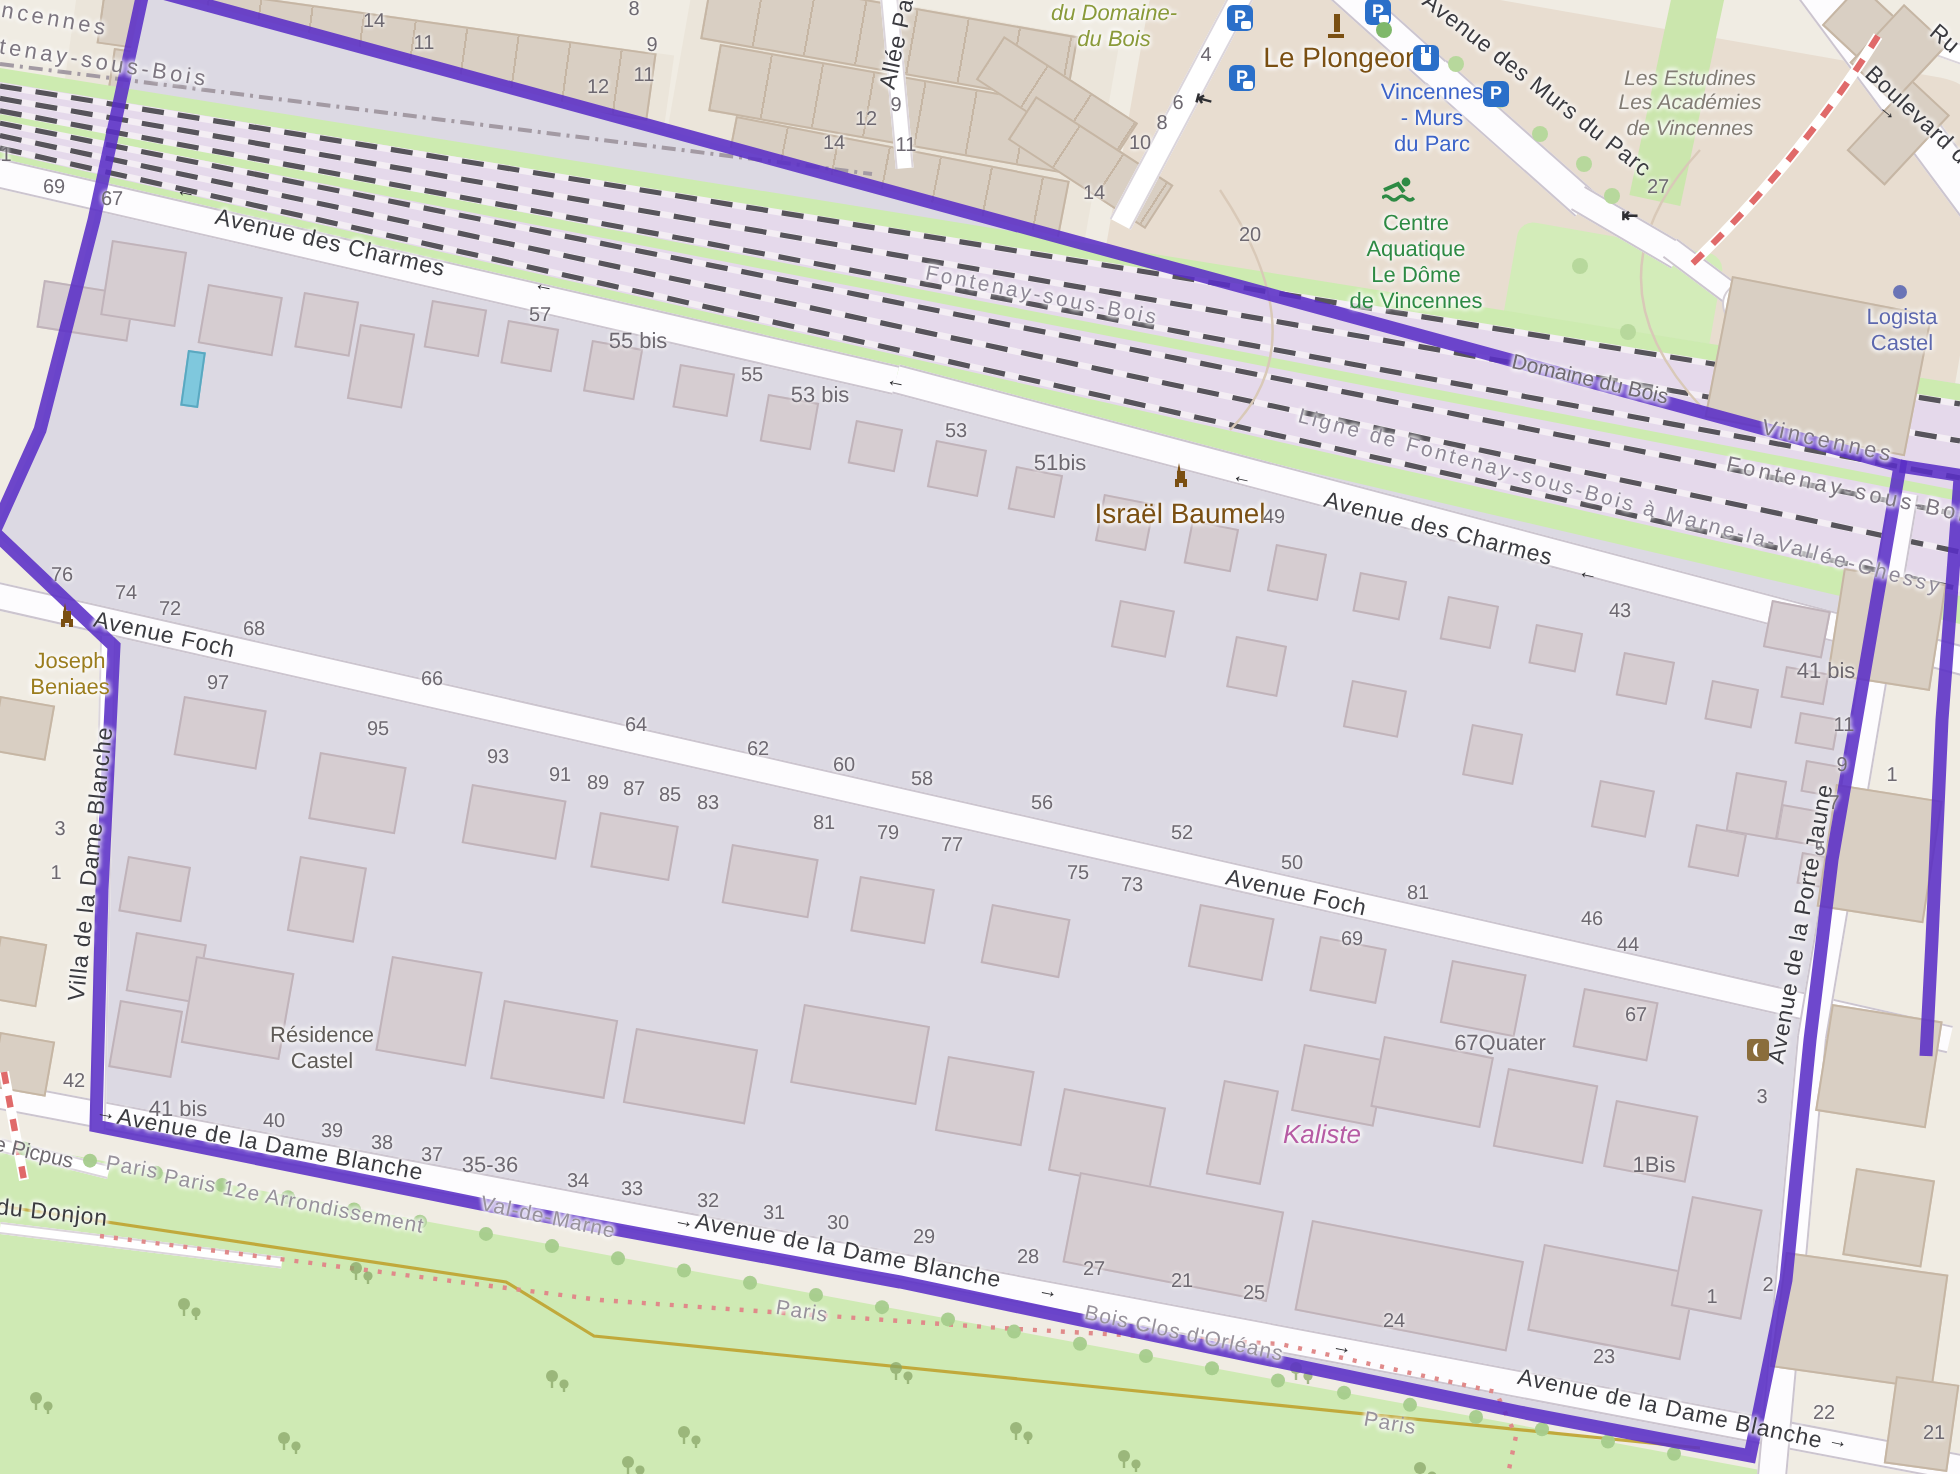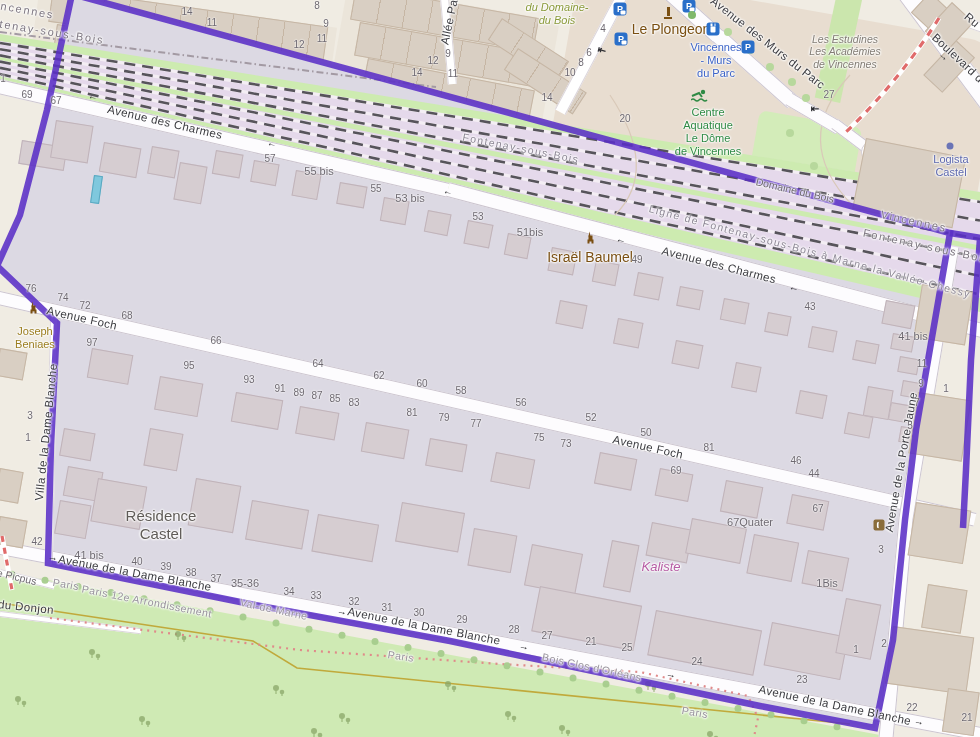--- a/index.html
+++ b/index.html
@@ -34,21 +34,21 @@
     pointer-events:none;white-space:nowrap;
     text-shadow:0 1px 2px #fff,0 -1px 2px #fff,1px 0 2px #fff,-1px 0 2px #fff}
   .place span{display:block}
   .poi-brown{font-size:14px;color:#7a4f12}
   .poi-gold{font-size:11px;color:#9b7d1e}
   .station{font-size:11px;color:#3c63c8}
   .estate{font-size:10.5px;color:#827c74;font-style:italic}
   .company{font-size:11px;color:#5d68ae}
   .sports{font-size:11px;color:#2e8a44}
   .wood{font-size:11px;color:#8a9a3a;font-style:italic}
-  .residence{font-size:15px;color:#5f5b57}
+  .residence{font-size:11px;color:#5f5b57}
   .kaliste{font-size:13px;color:#b65ca4;font-style:italic}
   
   .icon{position:absolute;transform:translate(-50%,-50%);pointer-events:none}
   .p-ic{width:13px;height:13px;background:#2a6fc9;border-radius:3px;color:#fff;
     font-size:9px;font-weight:bold;line-height:13px;text-align:center;position:relative}
   .p-ic i{position:absolute;right:1px;bottom:1px;width:5px;height:4px;background:#fff;
     border-radius:1px}
   .plug{width:13px;height:13px;background:#2a6fc9;border-radius:3px;position:relative}
   .plug i{position:absolute;left:4px;top:4px;width:5px;height:6px;background:#fff;border-radius:1px}
   .plug i:before{content:"";position:absolute;left:0px;top:-3px;width:1.5px;height:3px;background:#fff}
@@ -435,21 +435,21 @@
       <span class="hn" style="left: 318px; top: 363px; transform: translate(-50%, -50%);">64</span>
       <span class="hn" style="left: 379px; top: 375px; transform: translate(-50%, -50%);">62</span>
       <span class="hn" style="left: 422px; top: 383px; transform: translate(-50%, -50%);">60</span>
       <span class="hn" style="left: 461px; top: 390px; transform: translate(-50%, -50%);">58</span>
       <span class="hn" style="left: 521px; top: 402px; transform: translate(-50%, -50%);">56</span>
       <span class="hn" style="left: 591px; top: 417px; transform: translate(-50%, -50%);">52</span>
       <span class="hn" style="left: 646px; top: 432px; transform: translate(-50%, -50%);">50</span>
       <span class="hn" style="left: 709px; top: 447px; transform: translate(-50%, -50%);">81</span>
       <span class="hn" style="left: 796px; top: 460px; transform: translate(-50%, -50%);">46</span>
       <span class="hn" style="left: 814px; top: 473px; transform: translate(-50%, -50%);">44</span>
-      <span class="hn" style="left: 92px; top: 342px; transform: translate(-50%, -50%);">97</span>
+      <span class="hn" style="left: 109px; top: 342px; transform: translate(-50%, -50%);">97</span>
       <span class="hn" style="left: 189px; top: 365px; transform: translate(-50%, -50%);">95</span>
       <span class="hn" style="left: 249px; top: 379px; transform: translate(-50%, -50%);">93</span>
       <span class="hn" style="left: 280px; top: 388px; transform: translate(-50%, -50%);">91</span>
       <span class="hn" style="left: 299px; top: 392px; transform: translate(-50%, -50%);">89</span>
       <span class="hn" style="left: 317px; top: 395px; transform: translate(-50%, -50%);">87</span>
       <span class="hn" style="left: 335px; top: 398px; transform: translate(-50%, -50%);">85</span>
       <span class="hn" style="left: 354px; top: 402px; transform: translate(-50%, -50%);">83</span>
       <span class="hn" style="left: 412px; top: 412px; transform: translate(-50%, -50%);">81</span>
       <span class="hn" style="left: 444px; top: 417px; transform: translate(-50%, -50%);">79</span>
       <span class="hn" style="left: 476px; top: 423px; transform: translate(-50%, -50%);">77</span>

